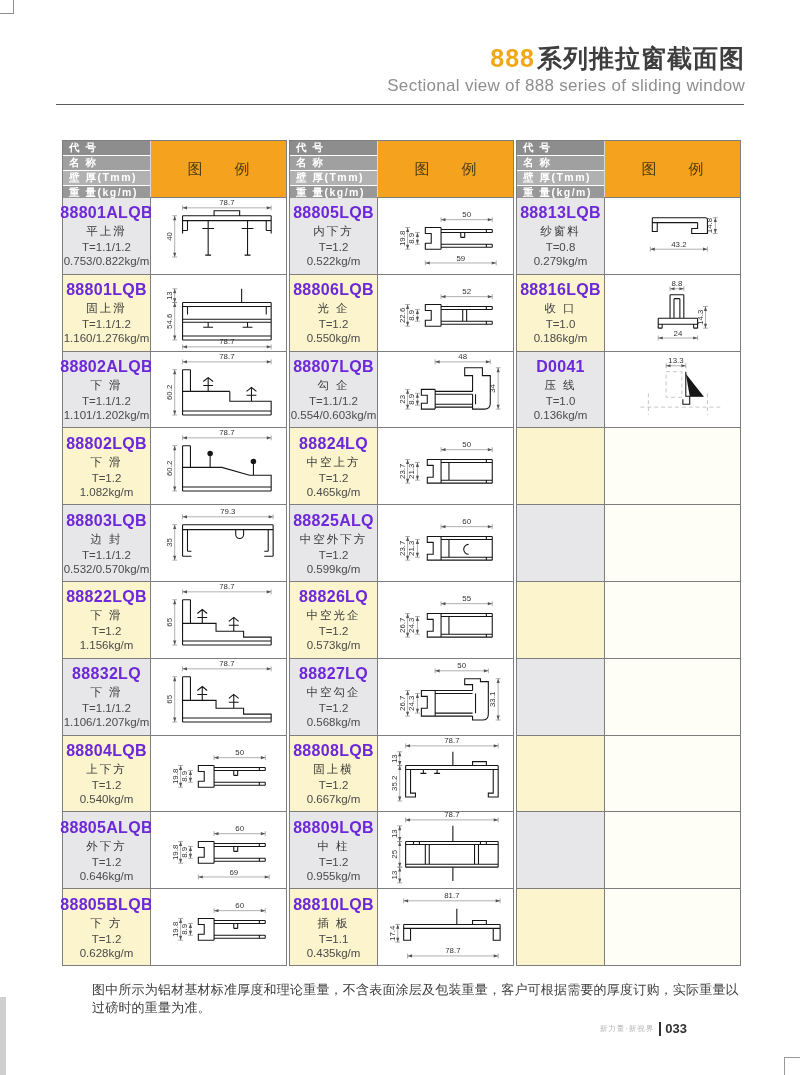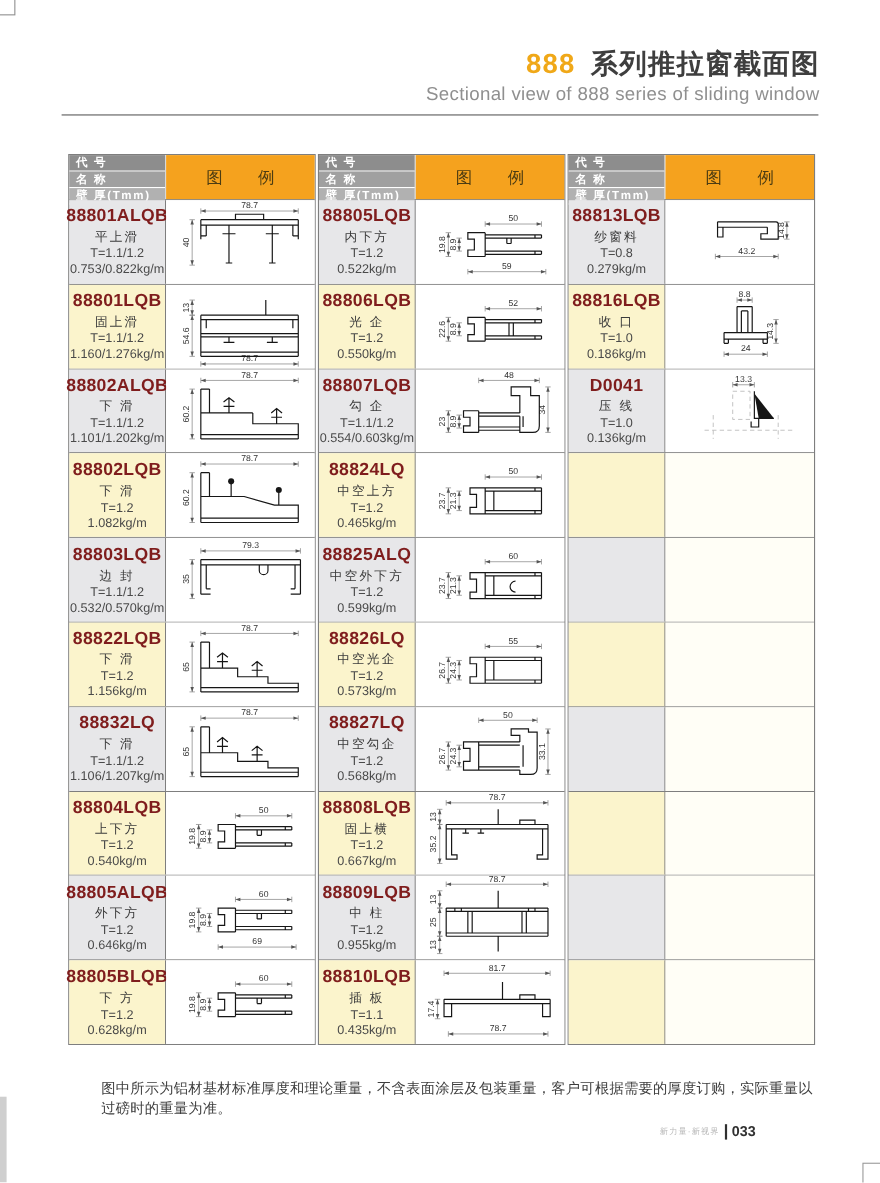--- a/index.html
+++ b/index.html
@@ -2,40 +2,40 @@
 <html style="--accent: #F0A818; --legend-bg: #F5A21E; --row-gray: #E7E7E9; --row-yellow: #FBF4CC; --border: #7E7E7E; --fig-empty: #FFFEF6; --hg0: #8D8D8D; --hg1: #A0A0A0; --hg2: #B1B1B1; --hg3: #989898;"><head>
 <meta charset="utf-8">
 <style>
 *{box-sizing:border-box;margin:0;padding:0}
 html,body{width:800px;height:1075px}
 body{font-family:"Liberation Sans","DejaVu Sans",sans-serif;background:#fff;position:relative;overflow:hidden}
 .page{position:absolute;inset:0;background:#fff}
 .corner-tl{position:absolute;left:-5px;top:-5px;width:19px;height:19px;border:1px solid #8f8f8f;background:#fff}
 .titleblock{position:absolute;top:44px;right:55px;text-align:right}
 h1{font-size:25px;font-weight:bold;color:#3e3e3e;letter-spacing:1px;line-height:1.15}
-h1 .accent{color:var(--accent,#F0A818);margin-right:14px}
+h1 .accent{color:var(--accent,#F0A818);margin-right:2px}
 .subtitle{font-size:17px;color:#8f8f8f;margin-top:3px;letter-spacing:.3px}
 .rule{position:absolute;left:56px;right:56px;top:104px;border-top:1.5px solid #5a5a5a}
 .catalog{position:absolute;left:62px;top:140px;display:flex;gap:2px}
 .group{width:225px;border:1px solid var(--border,#7e7e7e);background:#fff}
-.ghead{height:40px;display:flex}
+.ghead{height:56px;display:flex}
 .glabels{width:88px;display:flex;flex-direction:column;border-right:1px solid #d8d8d8}
 .glabel{flex:1;display:flex;align-items:center;padding-left:6px;color:#fff;font-size:10.5px;font-weight:bold;letter-spacing:1.5px;border-bottom:1px solid #fff}
 .glabel:last-child{border-bottom:none}
 .hg0{background:var(--hg0,#8d8d8d)}.hg1{background:var(--hg1,#a0a0a0)}
 .hg2{background:var(--hg2,#b1b1b1)}.hg3{background:var(--hg3,#989898)}
 .glegend{flex:1;background:var(--legend-bg,#F5A21E);display:flex;align-items:center;justify-content:center;font-size:15px;font-weight:normal;color:#4c3c12;letter-spacing:14px;padding-left:14px}
 .row{height:76.8px;display:flex;border-top:1px solid var(--border,#7e7e7e)}
 .info{width:88px;border-right:1px solid var(--border,#7e7e7e);display:flex;flex-direction:column;align-items:center;justify-content:center;text-align:center;gap:2px;padding:2px}
 .bg-gray .info{background:var(--row-gray,#E7E7E9)}
 .bg-yellow .info{background:var(--row-yellow,#FBF4CC)}
 .fig{flex:1;background:#fff;display:flex;align-items:flex-end;justify-content:center;overflow:hidden}
 .fig.empty{background:var(--fig-empty,#FFFEF6)}
 .fig svg{width:100%;height:100%;display:block}
-.code{font-size:16px;font-weight:bold;color:#7f1d1d;letter-spacing:.3px}
+.code{font-size:16px;font-weight:bold;color:#6d28d9;letter-spacing:.3px}
 .pname{font-size:11.5px;color:#3a3a3a;letter-spacing:2px}
 .spec,.weight{font-size:11.5px;color:#4a4a4a}
 .note{position:absolute;left:92px;top:981px;width:650px;font-size:13px;color:#3d3d3d;letter-spacing:.2px}
 .pagefoot{position:absolute;left:512px;top:1022px;width:175px;display:flex;align-items:center;justify-content:flex-end;gap:5px}
 .brand{font-size:7.5px;color:#b8b8b8;letter-spacing:1px}
 .pnum{font-size:13px;font-weight:bold;color:#303030;border-left:2px solid #303030;padding-left:4px;line-height:1.1}
 .strip-bl{position:absolute;left:0;top:997px;width:6px;height:78px;background:#cfcfcf}
 .corner-br{position:absolute;left:784px;top:1057px;width:40px;height:40px;border:1px solid #9a9a9a;background:#fff}
 
 .dim{stroke:#8a8a8a;stroke-width:.7;fill:none}

